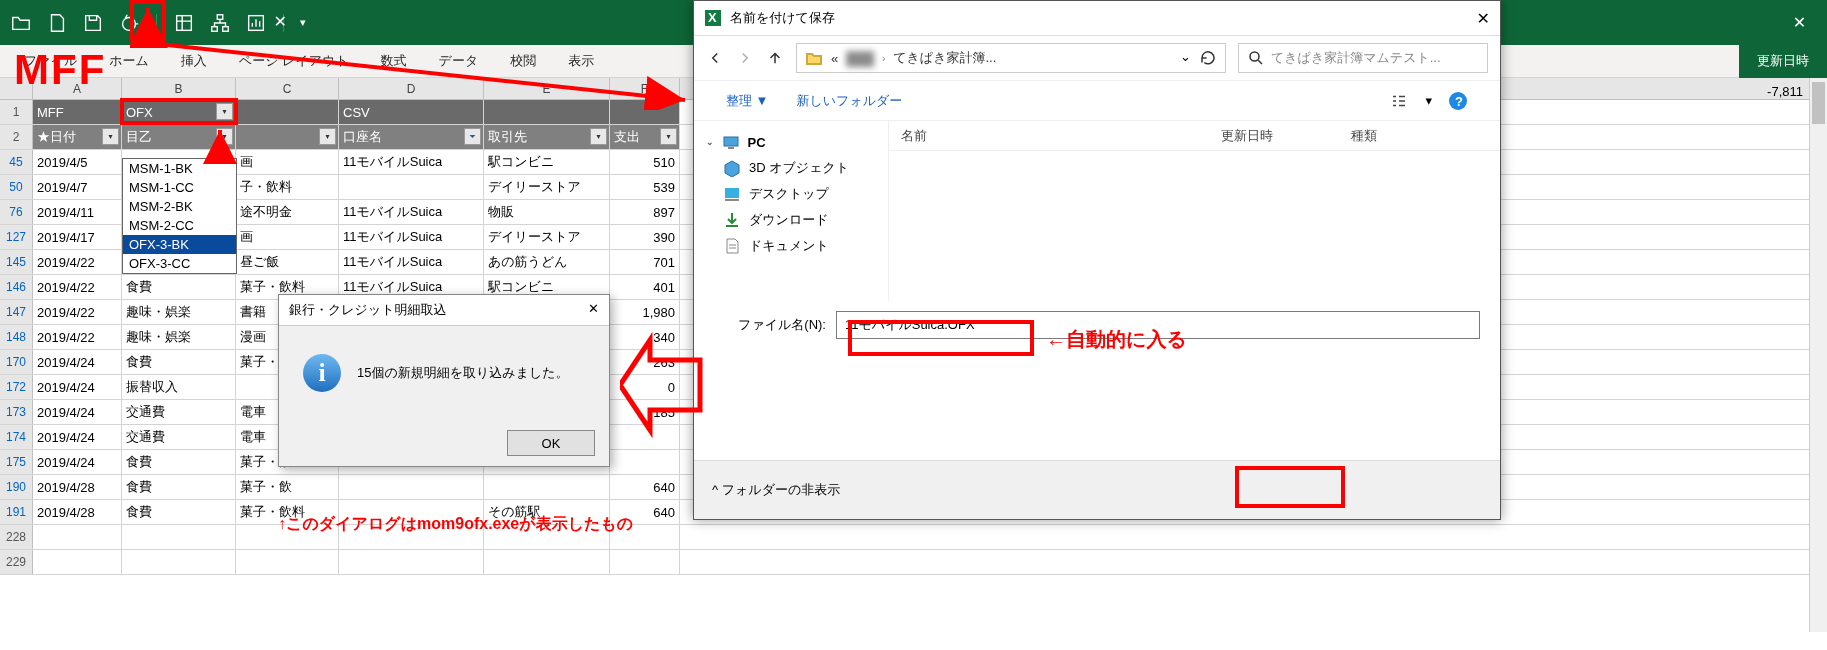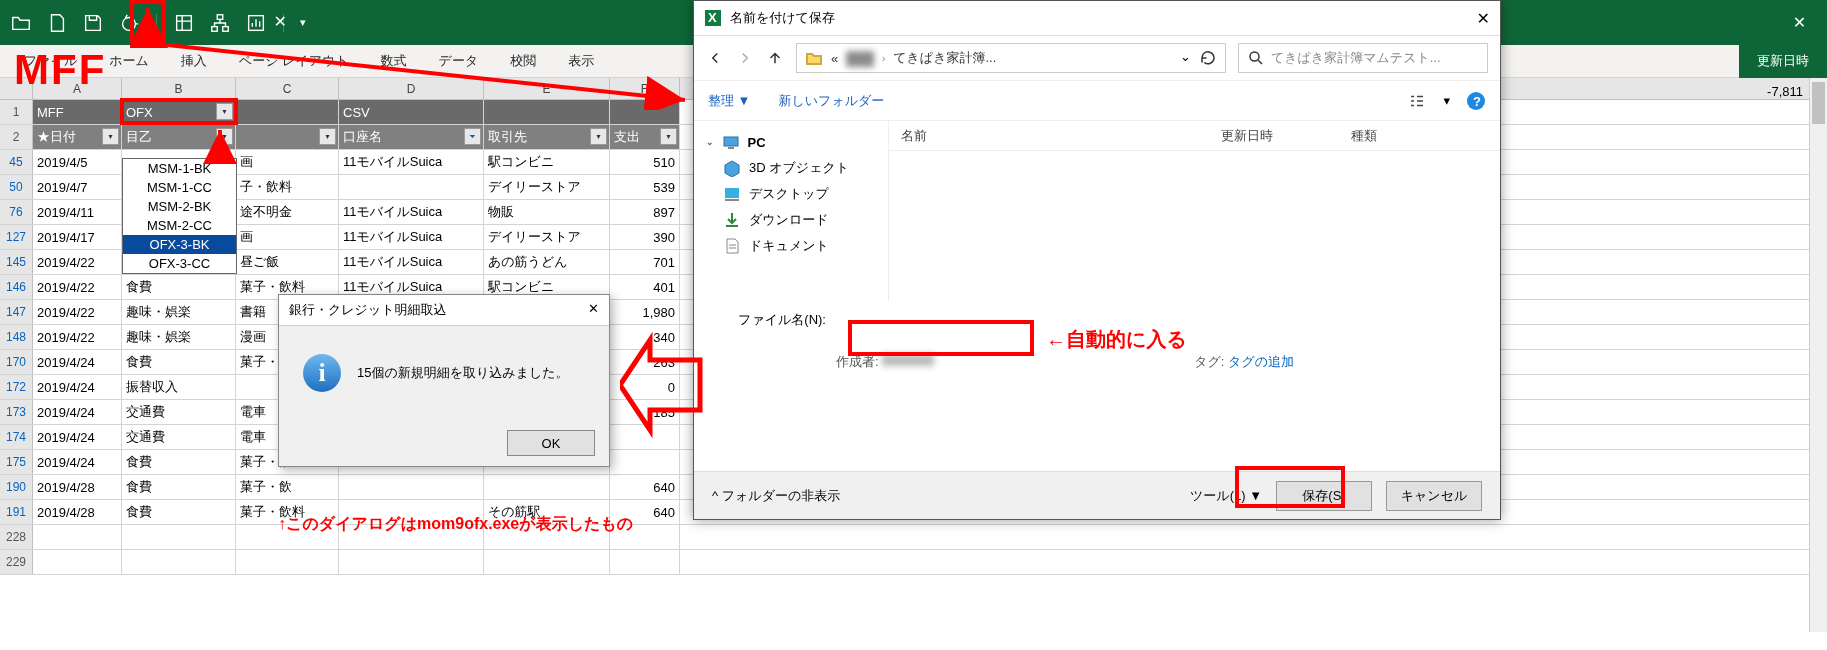--- a/index.html
+++ b/index.html
@@ -29,21 +29,21 @@
 .row { display: flex; height: 25px; border-bottom: 1px solid #d4d4d4; }
 .cell { border-right: 1px solid #d4d4d4; padding: 0 4px; display: flex; align-items: center; overflow: hidden; white-space: nowrap; }
 .cell.num { justify-content: flex-end; }
 .hdrcell { background: #6a6a6a; color: #fff; position: relative; }
 .hdrcell2 { background: #808080; color: #fff; position: relative; }
 .filter-btn { position: absolute; right: 2px; top: 3px; width: 17px; height: 17px; background: #e8e8e8; border: 1px solid #999; font-size: 8px; display: flex; align-items: center; justify-content: center; color: #333; }
 .rowhdr.blue { color: #0563c1; }
 
 
 .ofx-dropdown { position: absolute; top: 158px; left: 122px; width: 115px; background: #fff; border: 1px solid #666; z-index: 15; }
-.ofx-item { padding: 2px 6px; font-size: 13px; cursor: pointer; text-align: center; }
+.ofx-item { padding: 2px 6px; font-size: 13px; cursor: pointer; }
 .ofx-item.sel { background: #0a4a9c; color: #fff; }
 
 
 .msgbox { position: absolute; top: 294px; left: 278px; width: 332px; background: #f0f0f0; border: 1px solid #888; box-shadow: 3px 3px 10px rgba(0,0,0,.3); z-index: 20; }
 .msgbox-title { background: #fff; padding: 6px 10px; display: flex; justify-content: space-between; border-bottom: 1px solid #ccc; }
 .msgbox-body { display: flex; align-items: center; padding: 28px 24px; gap: 16px; }
 .info-icon { width: 38px; height: 38px; border-radius: 50%; background: linear-gradient(180deg,#6fb8f0,#1e6fc0); color: #fff; font-size: 26px; font-weight: bold; display: flex; align-items: center; justify-content: center; font-family: Georgia, serif; }
 .msgbox-btns { text-align: right; padding: 10px 14px; background: #f0f0f0; }
 .msgbox-btns button { width: 88px; height: 26px; border: 1px solid #888; background: #e1e1e1; cursor: pointer; }
 
@@ -51,39 +51,39 @@
 .saveas { position: absolute; top: 0; left: 693px; width: 808px; height: 520px; background: #fff; border: 1px solid #555; box-shadow: 0 0 12px rgba(0,0,0,.4); z-index: 25; }
 .sa-title { height: 35px; display: flex; align-items: center; padding: 0 10px; border-bottom: 1px solid #ddd; }
 .sa-title-txt { flex: 1; padding-left: 8px; }
 .sa-nav { height: 45px; display: flex; align-items: center; padding: 0 12px; gap: 12px; border-bottom: 1px solid #eee; }
 .sa-nav svg { width: 18px; height: 18px; stroke: #333; fill: none; stroke-width: 2; cursor: pointer; }
 .sa-crumb { flex: 1; border: 1px solid #ccc; height: 30px; display: flex; align-items: center; padding: 0 8px; gap: 8px; }
 .sa-crumb-seg { color: #333; }
 .sa-crumb-arrow { color: #888; font-size: 10px; }
 .blurry { filter: blur(3px); color: #888; }
 .sa-search { width: 250px; height: 30px; border: 1px solid #ccc; display: flex; align-items: center; padding: 0 8px; gap: 6px; color: #888; }
-.sa-toolbar { height: 40px; display: flex; align-items: center; padding: 0 14px; gap: 28px; border-bottom: 1px solid #eee; }
+.sa-toolbar { height: 40px; display: flex; align-items: center; padding: 0 32px; gap: 28px; border-bottom: 1px solid #eee; }
 .sa-tool { color: #1a5fc0; cursor: pointer; }
 .sa-toolbar .right { margin-left: auto; display: flex; gap: 16px; align-items: center; }
 .sa-body { height: 180px; display: flex; }
 .sa-tree { width: 195px; border-right: 1px solid #eee; padding: 8px 0; }
 .tree-item { display: flex; align-items: center; gap: 8px; padding: 4px 12px; cursor: pointer; }
 .tree-icon { width: 18px; height: 18px; }
 .sa-list { flex: 1; }
 .sa-list-hdr { height: 30px; display: flex; border-bottom: 1px solid #eee; color: #444; }
 .sa-list-hdr > div { padding: 6px 12px; }
 .sa-empty { text-align: center; padding: 22px; color: #555; }
 .sa-fields { padding: 10px 20px; }
 .sa-field-row { display: flex; align-items: center; margin-bottom: 10px; }
 .sa-label { width: 122px; text-align: right; padding-right: 10px; }
 .sa-input { flex: 1; height: 28px; border: 1px solid #7a7a7a; padding: 0 8px; }
 .sa-meta { display: flex; padding: 4px 20px 4px 142px; gap: 40px; color: #555; font-size: 12px; }
 .sa-meta .blurry { display: inline-block; width: 52px; height: 12px; background: #bbb; }
 .sa-link { color: #0563c1; cursor: pointer; }
-.sa-footer { position: absolute; bottom: 0; left: 0; right: 0; height: 48px; background: #f0f0f0; border-top: 1px solid #ddd; display: flex; align-items: center; padding: 0 18px; gap: 14px; }
+.sa-footer { position: absolute; bottom: 0; left: 0; right: 0; height: 59px; background: #f0f0f0; border-top: 1px solid #ddd; display: flex; align-items: center; padding: 0 18px; gap: 14px; }
 .sa-footer .hide { cursor: pointer; }
 .sa-footer-right { margin-left: auto; display: flex; gap: 14px; align-items: center; }
 .sa-btn { width: 96px; height: 30px; border: 1px solid #999; background: #e1e1e1; cursor: pointer; }
 
 
 .vscroll { position: absolute; top: 78px; right: 0; width: 18px; bottom: 18px; background: #f0f0f0; border-left: 1px solid #ccc; }
 .vscroll .thumb { position: absolute; top: 4px; left: 2px; right: 2px; height: 42px; background: #c1c1c1; }
 .val7811 { position: absolute; top: 84px; right: 24px; font-size: 13px; }
 
 
@@ -494,33 +494,25 @@
       <div class="sa-list-hdr">
         <div style="width:320px">名前</div>
         <div style="width:130px">更新日時</div>
         <div>種類</div>
       </div>
     </div>
   </div>
   <div class="sa-fields">
     <div class="sa-field-row">
       <div class="sa-label">ファイル名(N):</div>
-    </div>
-  </div>
-  <div class="sa-meta">
-    <span><span>作成者:</span> <span class="blurry"></span></span>
-    <span style="margin-left:220px"><span>タグ:</span> <span class="sa-link">タグの追加</span></span>
+      <input class="sa-input" value="11モバイルSuica.OFX" style="">
+    </div>
   </div>
   <div class="sa-footer">
     <span class="hide">^  フォルダーの非表示</span>
-    <div class="sa-footer-right">
-      <span>ツール(L)   ▼</span>
-      <button class="sa-btn">保存(S)</button>
-      <button class="sa-btn">キャンセル</button>
-    </div>
   </div>
 </div>
 
 <div style="position:absolute;top:0;right:0;width:55px;height:45px;background:#0e6638;display:flex;align-items:center;justify-content:center;color:#fff;font-size:16px;cursor:pointer">✕</div>
 
 <div class="anno anno-mff">MFF</div>
 <div class="anno anno-auto">←自動的に入る</div>
 <div class="anno anno-dialog">↑このダイアログはmom9ofx.exeが表示したもの</div>
 <div class="redbox rb1"></div>
 <div class="redbox rb2"></div>

